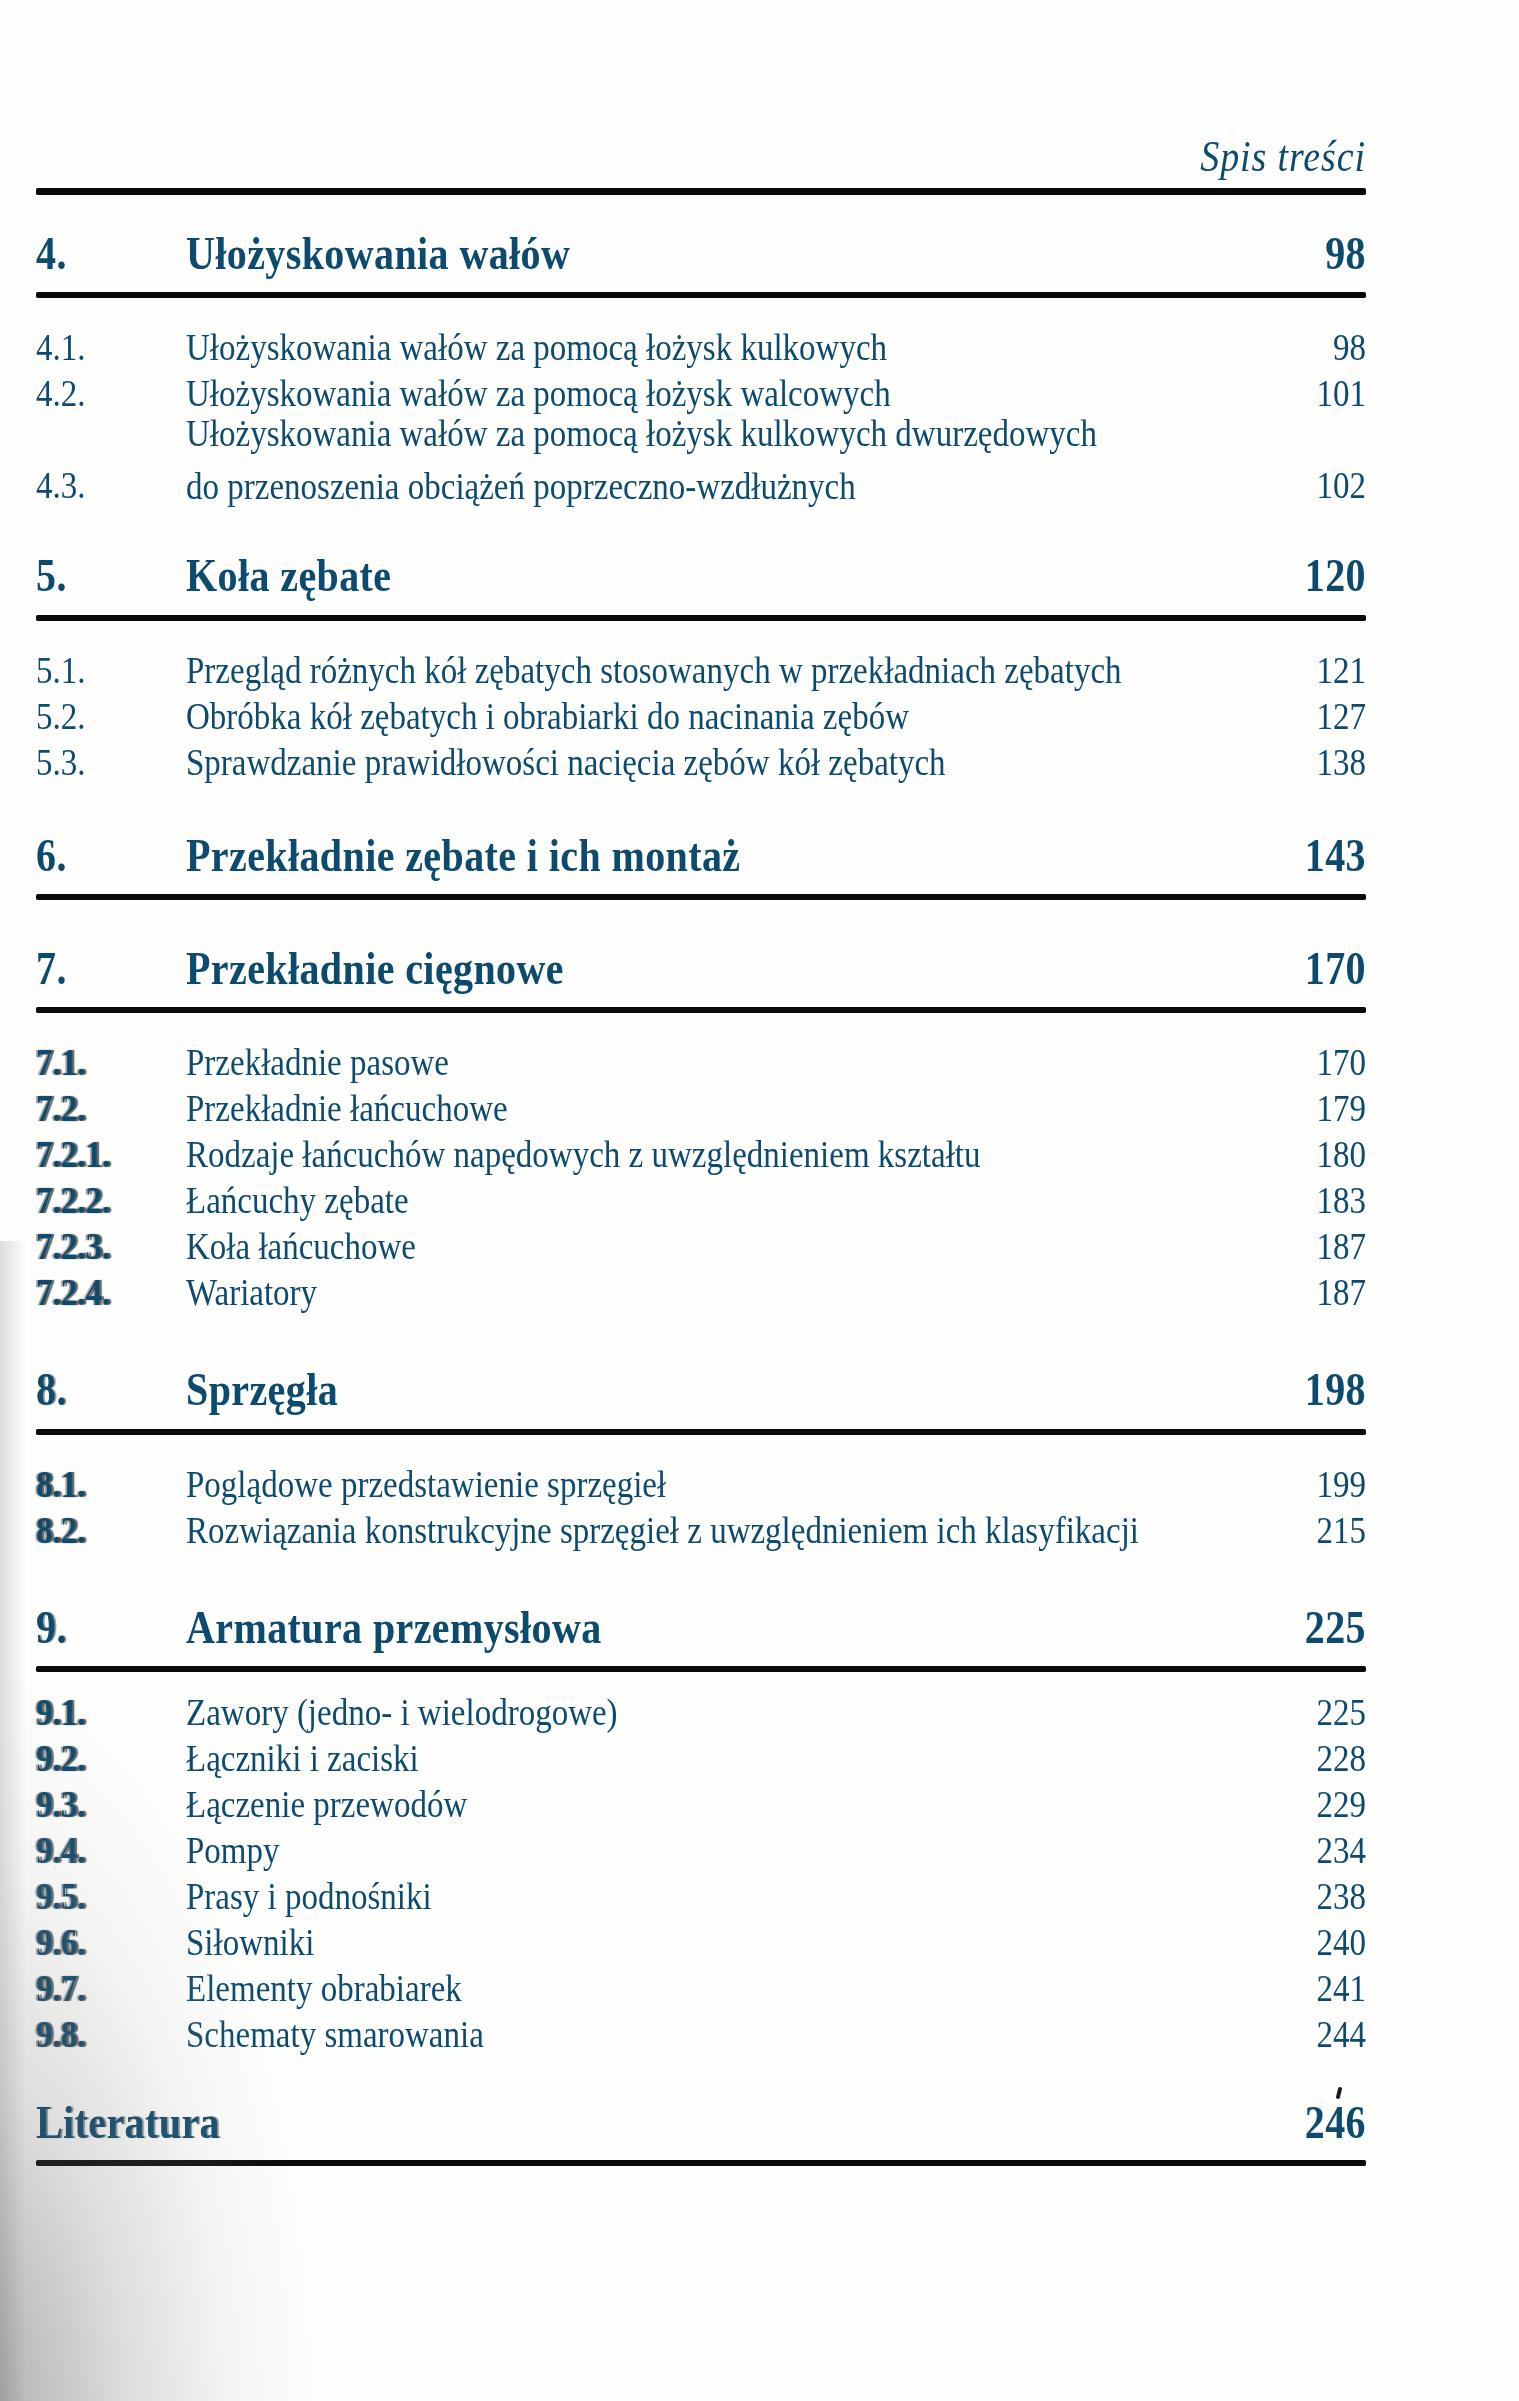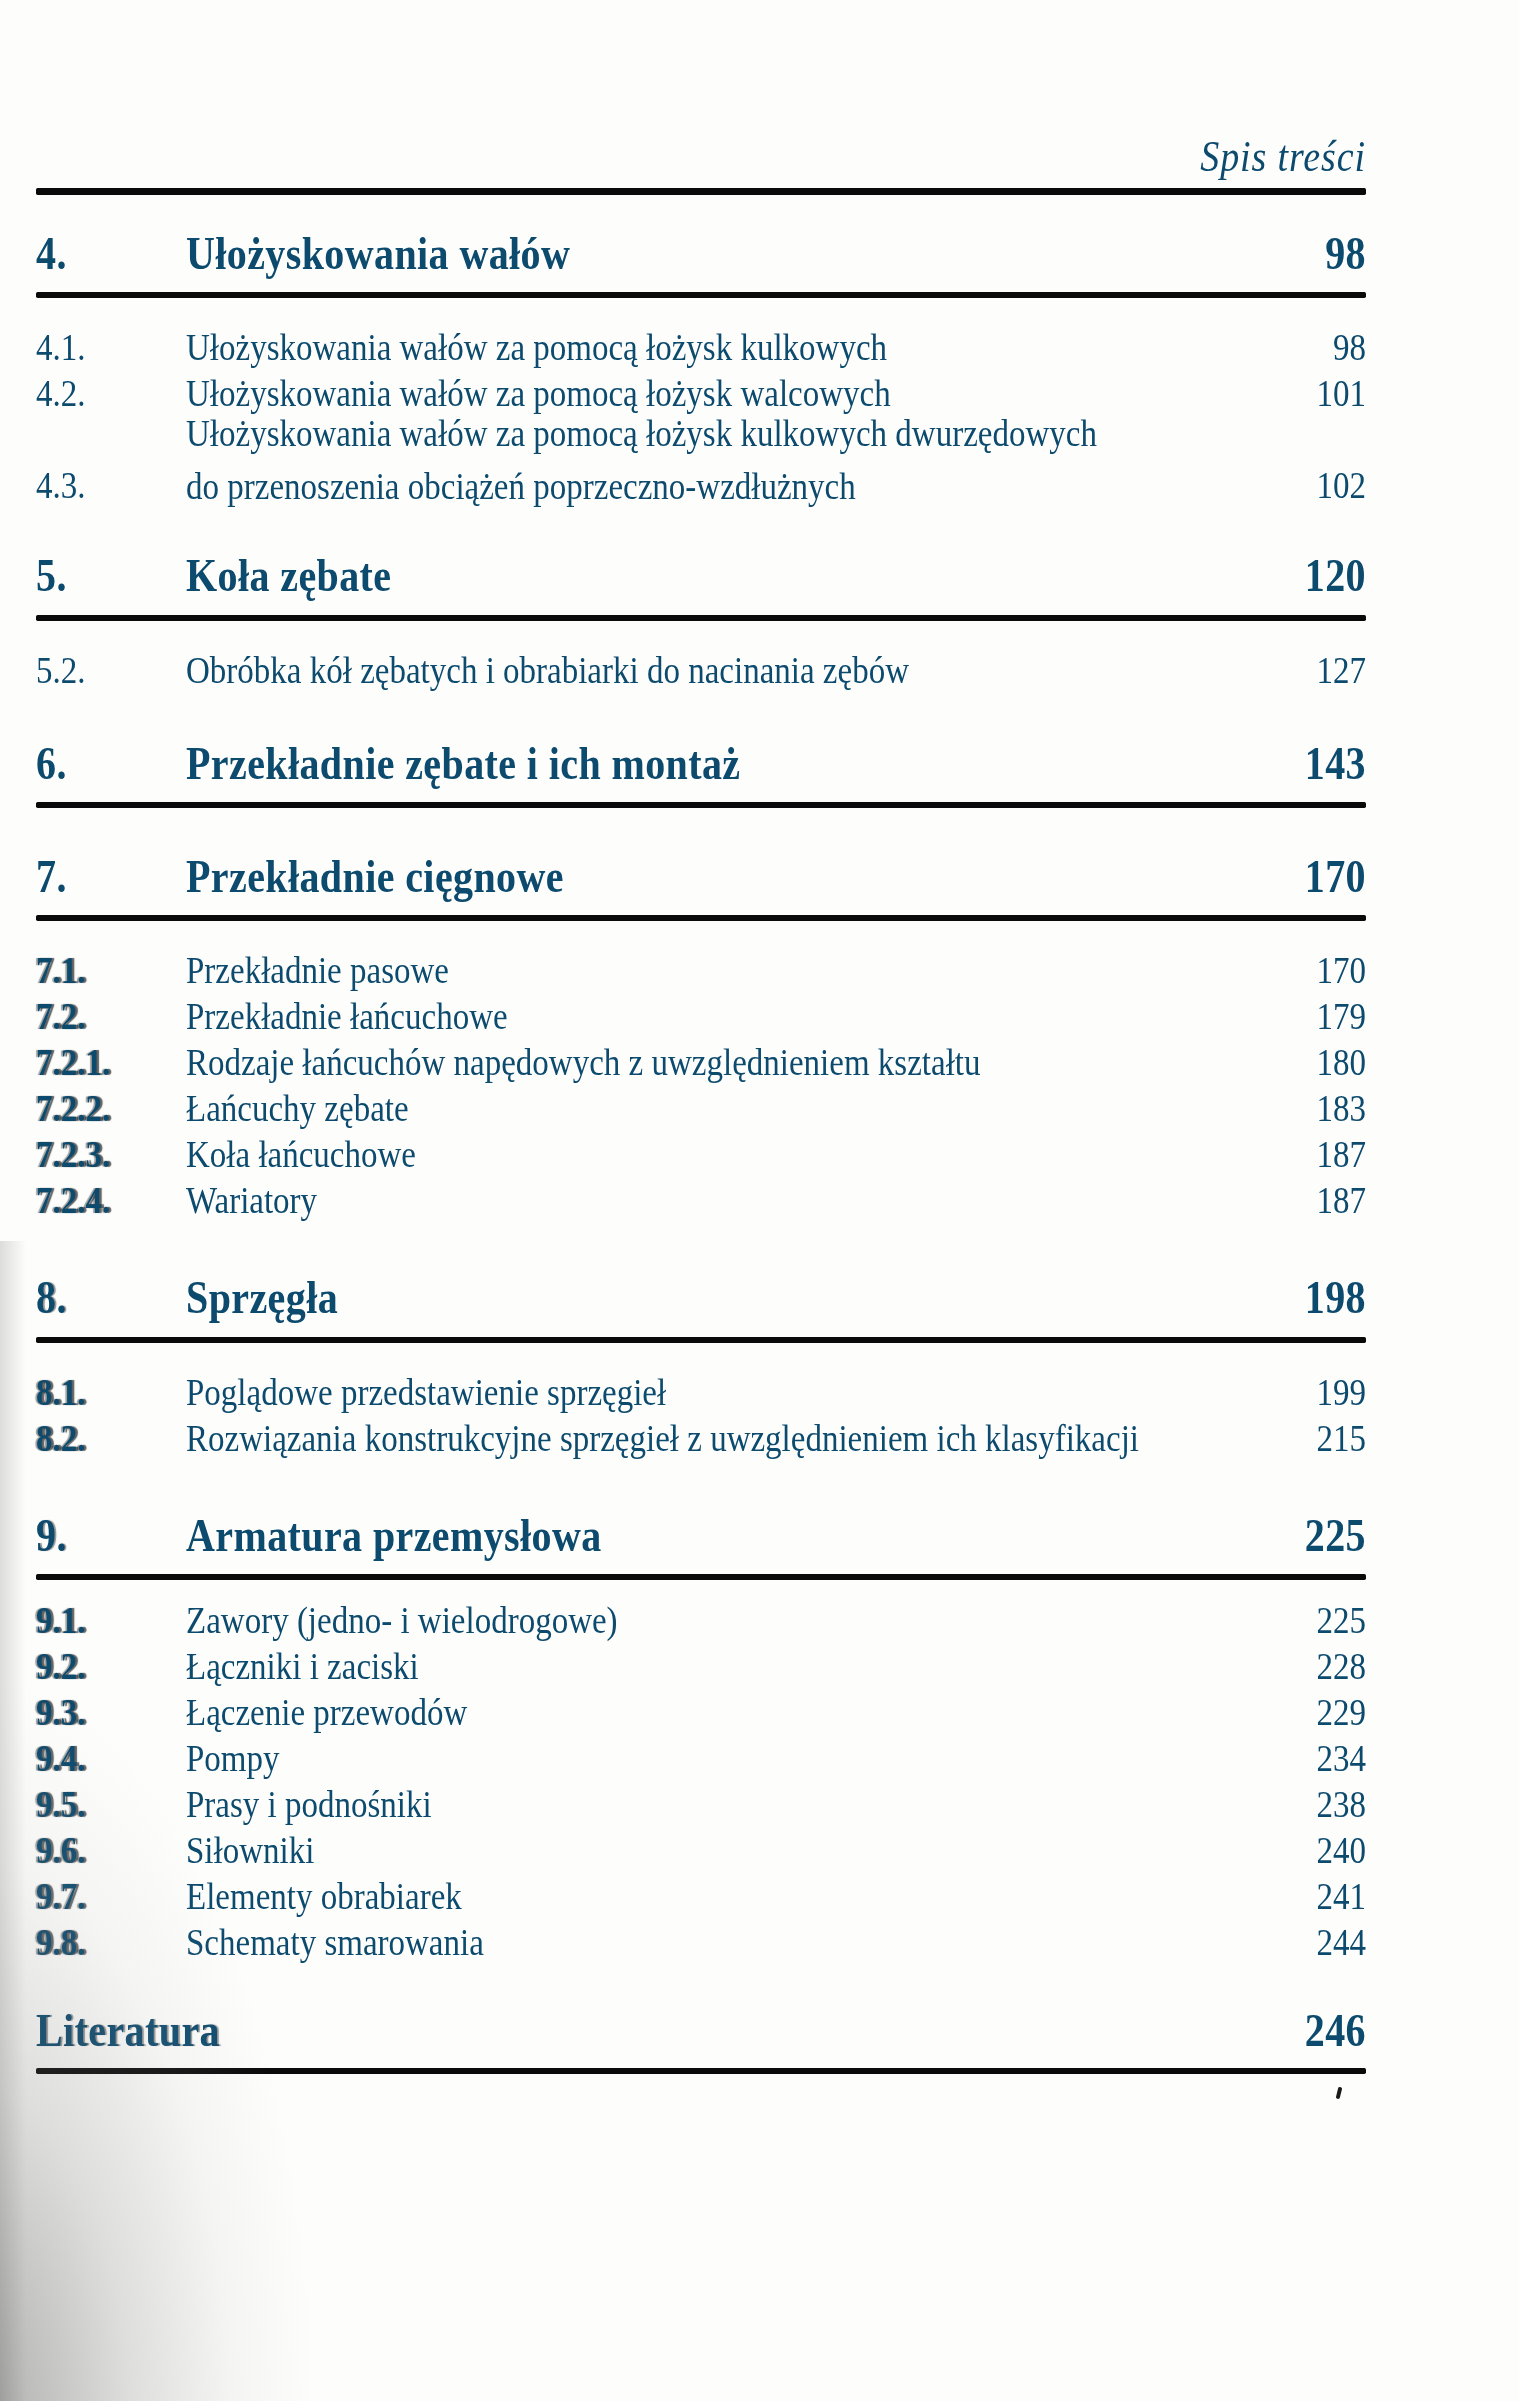--- a/index.html
+++ b/index.html
@@ -111,23 +111,33 @@
 
     <section>
       <div class="row head mt48">
         <span class="num">5.</span>
         <span class="title">Koła zębate</span>
         <span class="pg">120</span>
       </div>
       <div class="rule head-rule"></div>
       <div class="items">
         <div class="row">
+          <span class="num">5.1.</span>
+          <span class="title">Przegląd różnych kół zębatych stosowanych w przekładniach zębatych</span>
+          <span class="pg">121</span>
+        </div>
+        <div class="row">
           <span class="num">5.2.</span>
           <span class="title">Obróbka kół zębatych i obrabiarki do nacinania zębów</span>
           <span class="pg">127</span>
+        </div>
+        <div class="row">
+          <span class="num">5.3.</span>
+          <span class="title">Sprawdzanie prawidłowości nacięcia zębów kół zębatych</span>
+          <span class="pg">138</span>
         </div>
       </div>
     </section>
 
     <section>
       <div class="row head mt52">
         <span class="num">6.</span>
         <span class="title">Przekładnie zębate i ich montaż</span>
         <span class="pg">143</span>
       </div>

